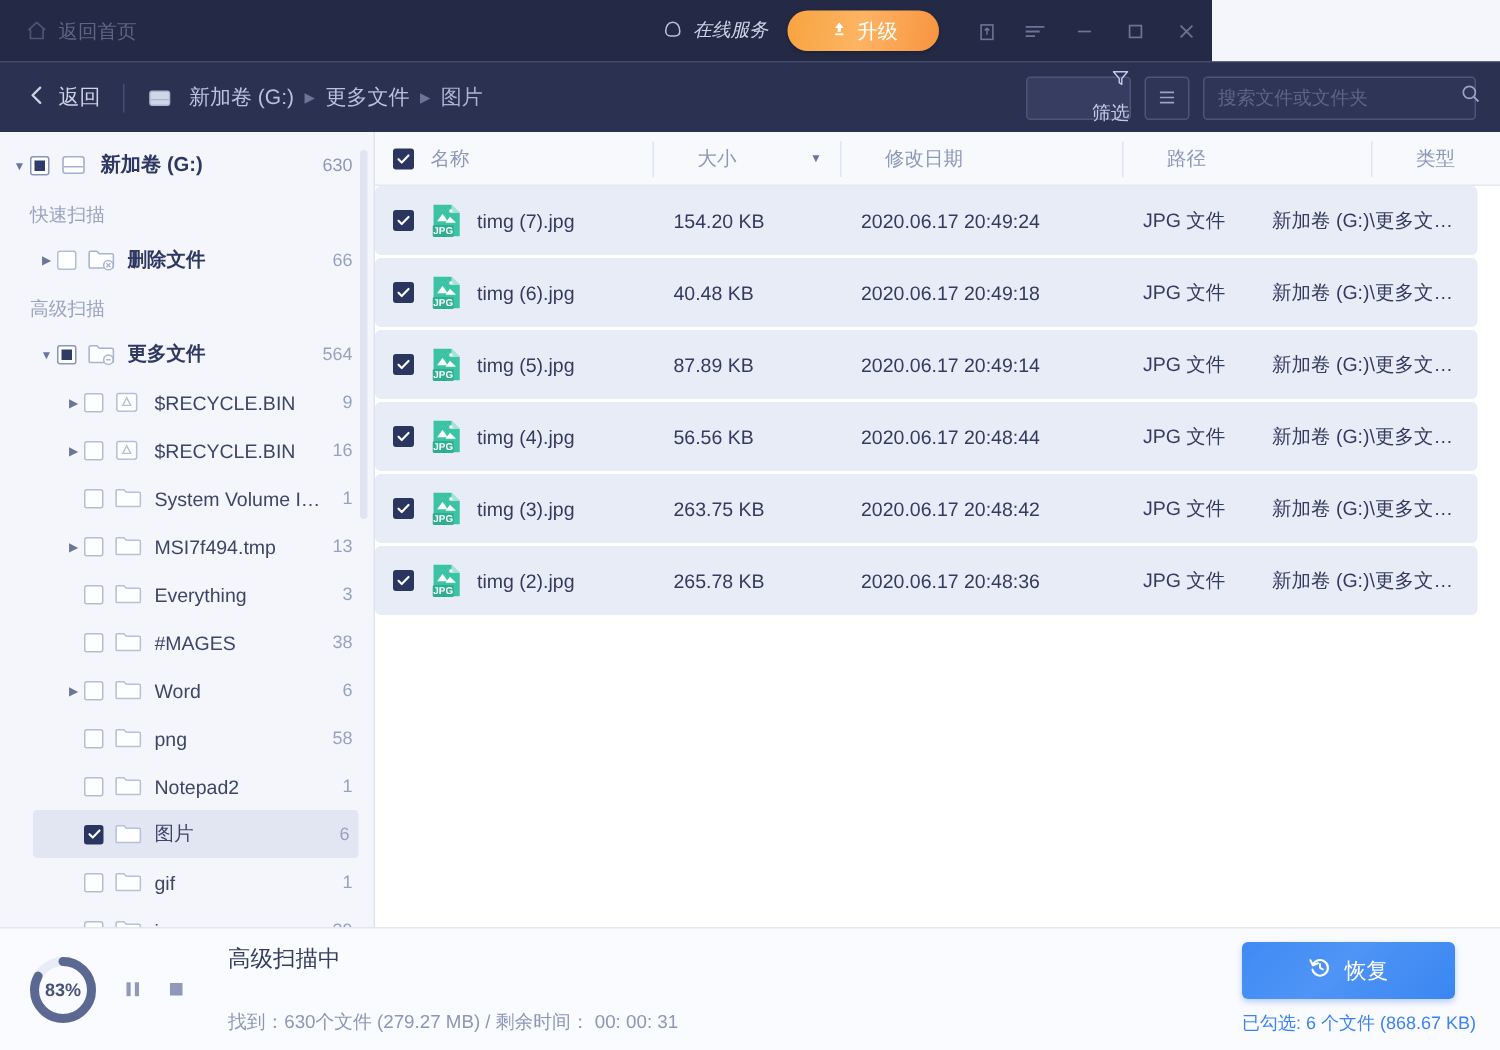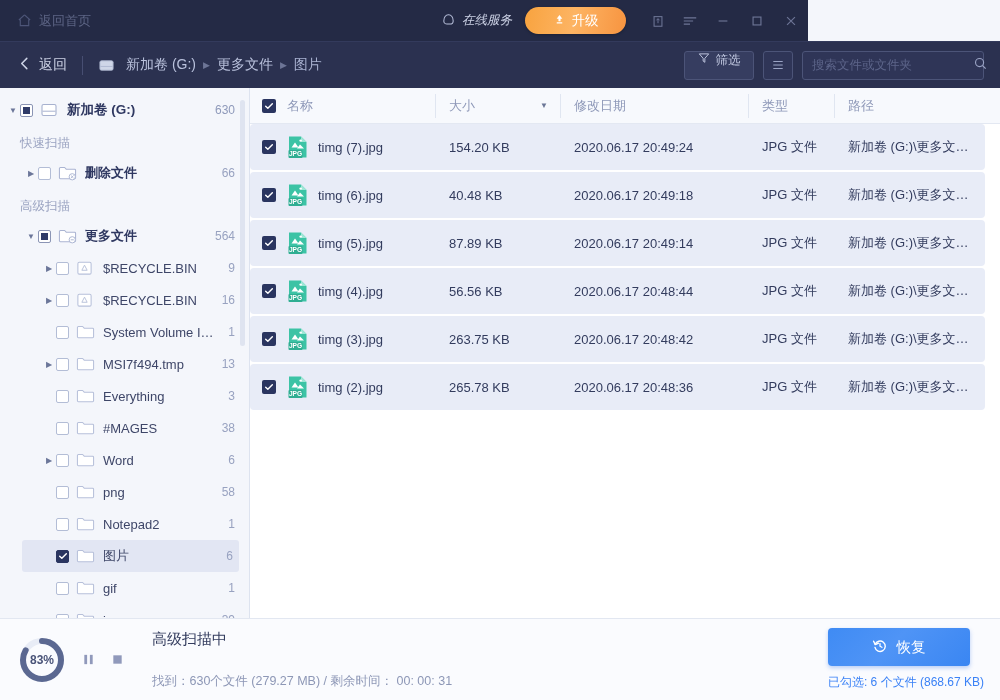--- a/index.html
+++ b/index.html
@@ -54,23 +54,23 @@
     color:#cdd3e6; font-size:14px; cursor:pointer;
   }
   .nav-sep { width:1px; height:19px; background:#474e72; margin:0 15px; }
   .crumbs { display:flex; align-items:center; gap:7px; font-size:14px; }
   .crumb { color:#b9c1dc; cursor:pointer; }
   .crumb.last { color:#aab3d2; }
   .crumb-arrow { color:#6d7596; font-size:9px; }
   .drive-ico { margin-right:4px; display:flex; }
   .nav-right { margin-left:auto; display:flex; align-items:center; margin-right:16px; }
   .filter-btn {
-    display:flex; align-items:flex-start; justify-content:center; gap:6px;
+    display:flex; align-items:flex-end; justify-content:center; gap:6px;
     width:70px; height:29px; border:1px solid #4c5478; border-radius:3px;
-    background:#363d60; color:#c3cae2; font-size:12.5px; cursor:pointer;
+    background:#363d60; color:#c3cae2; font-size:12.5px; cursor:pointer;flex-direction:column;
   }
   .list-btn {
     width:30px; height:29px; margin-left:9px; border:1px solid #4c5478; border-radius:3px;
     background:#2f3557; display:flex; align-items:center; justify-content:center; cursor:pointer;
   }
   .searchbox {
     margin-left:9px; width:182px; height:29px;
     border:1px solid #4c5478; border-radius:3px; background:#2f3557;
     display:flex; align-items:center; padding:0 9px; cursor:text;
   }
@@ -117,21 +117,21 @@
     background:#dfe4f0; border-radius:3px;
   }
 
   
   .content { position:absolute; left:250px; top:88px; width:750px; height:530px; background:#fff; }
   .thead {
     display:flex; height:36px; align-items:center;
     background:#f7f9fd; border-bottom:1px solid #e3e8f2;
     font-size:13px; color:#8e98b8;
   }
-  .th { display:flex; align-items:center; height:36px; padding-left:14px; position:relative; }
+  .th { display:flex; align-items:center; height:36px; padding-left:30px; position:relative; }
   .th + .th::before {
     content:""; position:absolute; left:0; top:6px; bottom:6px; width:1px; background:#e0e6f1;
   }
   .th.c-name { width:185px; padding-left:12px; }
   .th.c-size { width:125px; }
   .th.c-date { width:188px; }
   .th.c-type { width:86px; }
   .th.c-path { flex:1; }
   .hdr-cb {
     width:14px; height:14px; border-radius:2px; background:#2a3560;
@@ -496,25 +496,25 @@
         </span>
         <span>名称</span>
       </div>
       <div class="th c-size">
         <span>大小</span>
         <span class="sort-caret">▼</span>
       </div>
       <div class="th c-date">
         <span>修改日期</span>
       </div>
+      <div class="th c-path">
+        <span>路径</span>
+      </div>
       <div class="th c-type">
         <span>类型</span>
-      </div>
-      <div class="th c-path">
-        <span>路径</span>
       </div>
     </div>
     <div class="rows" id="rows">
         <div class="row">
           <div class="cell c-name">
             <span class="row-cb">
               <svg width="10" height="10" viewBox="0 0 12 12">
                 <path d="M2 6.2 L4.6 8.8 L10 3.2" fill="none" stroke="#fff" stroke-width="1.7" stroke-linecap="round" stroke-linejoin="round"></path>
               </svg>
             </span>

